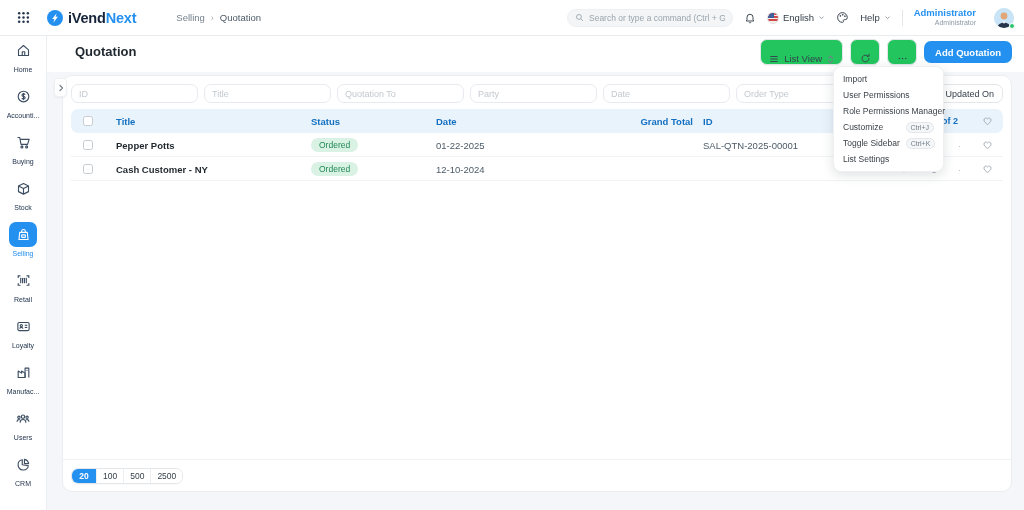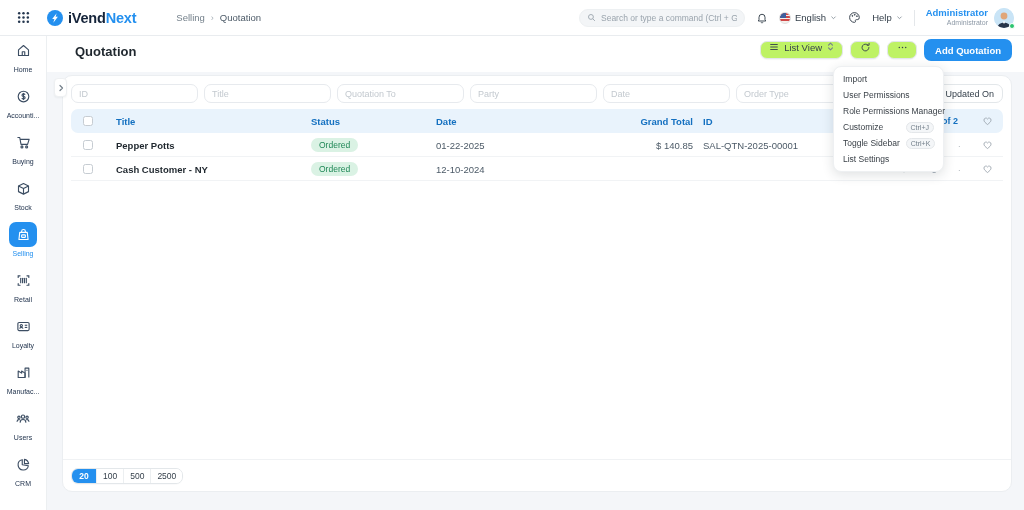--- a/index.html
+++ b/index.html
@@ -39,21 +39,21 @@
   .searchbar input::placeholder { color:#9aa4ad; }
   .nav-icon-btn { color:#36414c; cursor:pointer; display:flex; align-items:center; }
   .nav-dd { display:flex; align-items:center; gap:4px; font-size:9.5px; color:#36414c; cursor:pointer; }
   .flag {
     width:12px; height:12px; border-radius:50%; overflow:hidden; position:relative;
     background:repeating-linear-gradient(180deg,#d04848 0 1.6px,#f5f0ec 1.6px 3.2px);
     border:.5px solid #e0e0e0;
   }
   .flag::after { content:""; position:absolute; left:0; top:0; width:6px; height:5px; background:#3f5f9e; }
   .nav-divider { width:1px; height:16px; background:#e4e7ea; }
-  .user-block { display:flex; align-items:center; gap:6px; cursor:pointer; }
+  .user-block { display:flex; align-items:center; gap:18px; cursor:pointer; }
   .user-texts { text-align:right; line-height:1.15; }
   .user-name { font-size:9.5px; font-weight:bold; color:#2490ef; }
   .user-role { font-size:7px; color:#8d99a6; }
   .avatar { position:relative; width:20px; height:20px; border-radius:50%; background:#c9e4f6; overflow:visible; }
   .avatar svg { border-radius:50%; }
   .avatar .status-dot {
     position:absolute; right:-1px; bottom:-1px; width:6px; height:6px;
     border-radius:50%; background:#2bc46f; border:1px solid #fff;
   }
 
@@ -67,22 +67,22 @@
   .side-icon { width:28px; height:25px; border-radius:7px; display:flex; align-items:center; justify-content:center; color:#3d4e63; }
   .side-label { font-size:7px; color:#22344e; max-width:45px; white-space:nowrap; }
   .side-item.active .side-icon { background:#2490ef; color:#fff; }
   .side-item.active .side-label { color:#2490ef; }
 
   
   .page-header { position:absolute; left:47px; top:30px; right:0; height:42px; background:#fff; z-index:10; }
   .page-title { position:absolute; left:28px; top:14px; font-size:13px; font-weight:bold; color:#1f272e; }
   .actions { position:absolute; right:12px; top:9px; display:flex; align-items:center; gap:7px; }
   .btn-light {
-    height:18px; background:#bef264; border:1px solid #e3e7ea; border-radius:7px;
-    display:flex; align-items:flex-start; gap:5px; padding:0 8px;
+    height:26px; background:#22c55e; border:1px solid #e3e7ea; border-radius:7px;
+    display:flex; align-items:flex-end; gap:5px; padding:0 8px;
     font-size:9.5px; color:#36414c; cursor:pointer; box-shadow:0 .5px 1px rgba(16,30,46,.04);
   }
   .btn-icononly { width:30px; justify-content:center; padding:0; }
   .btn-primary {
     height:22px; background:#2490ef; border:none; border-radius:7px;
     display:flex; align-items:center; padding:0 11px;
     font-size:9.5px; font-weight:bold; color:#fff; cursor:pointer;
   }
 
   
@@ -448,21 +448,20 @@
 
     <div class="trow trow-1">
       <span class="cell c-check">
           <span class="checkbox"></span>
         </span>
       <span class="cell c-title">Pepper Potts</span>
       <span class="cell c-status">
           <span class="badge badge-ordered" style="background: rgb(218, 242, 228); color: rgb(30, 135, 86);">Ordered</span>
         </span>
       <span class="cell c-date">01-22-2025</span>
-      <span class="cell c-total">$ 140.85</span>
       <span class="cell c-id">SAL-QTN-2025-00001</span>
       <span class="cell c-meta">
         <span class="meta-modified">w</span>
         <span class="icon-faint">
           <svg width="10" height="10" viewBox="0 0 24 24" fill="none" stroke="currentColor" stroke-width="2" stroke-linejoin="round">
             <path d="M4 5 H20 V16 H11 L7 19.5 V16 H4 Z"></path>
           </svg>
         </span>
         <span>0</span>
         <span class="meta-dot">·</span>

